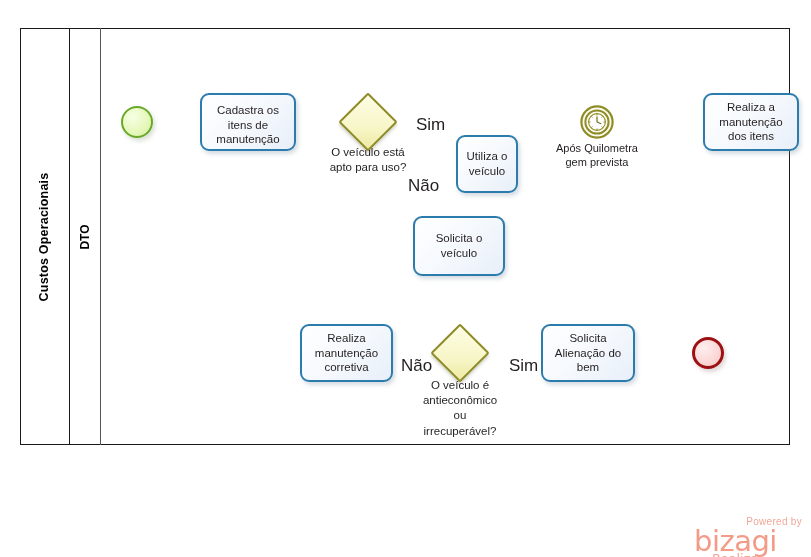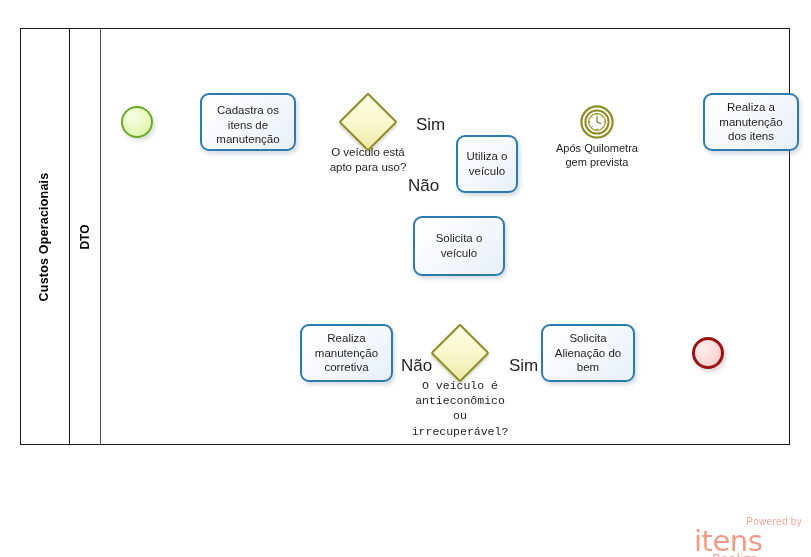--- a/index.html
+++ b/index.html
@@ -276,27 +276,27 @@
 
 <div class="task" style="left:541px; top:324px; width:94px; height:58px;justify-content:flex-end;">
   <span>Solicita Alienação do bem</span>
 </div>
 
 <div class="gateway" style="left:347px; top:101px;"></div>
 <div class="gw-label" style="left:312px; top:145px; width:112px;">O veículo está
 apto para uso?</div>
 
 <div class="gateway" style="left:439px; top:332px;"></div>
-<div class="gw-label" style="left:405px; top:378px; width:110px;font-family:Liberation Mono, monospace;">O veículo é
+<div class="gw-label" style="left:405px; top:378px; width:110px;">O veículo é
 antieconômico
 ou
 irrecuperável?</div>
 
 <div class="flow-label" style="left:416px; top:115px;">Sim</div>
 <div class="flow-label" style="left:408px; top:176px;">Não</div>
 <div class="flow-label" style="left:509px; top:356px;">Sim</div>
 <div class="flow-label" style="left:401px; top:356px;">Não</div>
 
 <div class="logo">
   <div class="logo-powered">Powered by</div>
-  <div class="logo-bizagi">itens</div>
+  <div class="logo-bizagi">bizagi</div>
   <div class="logo-modeler">Realiza</div>
 </div>
 
 </body></html>

